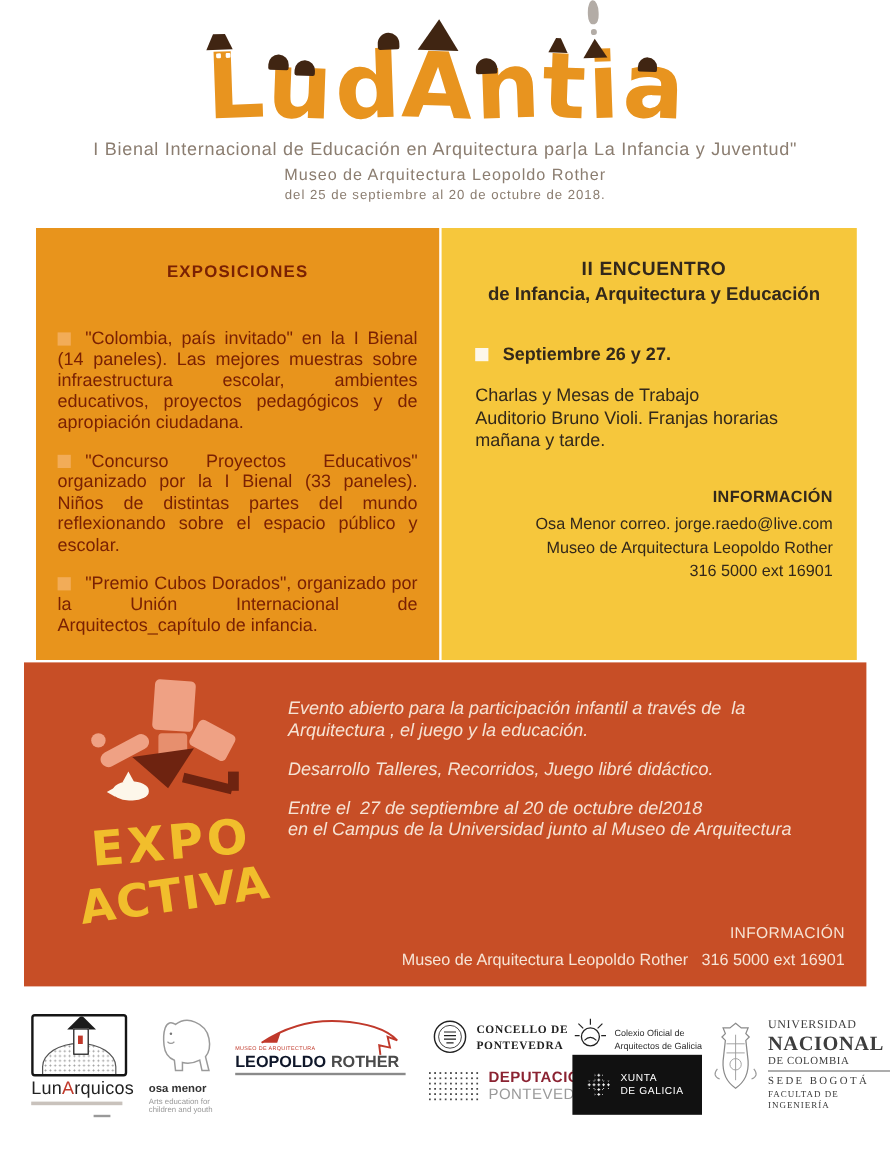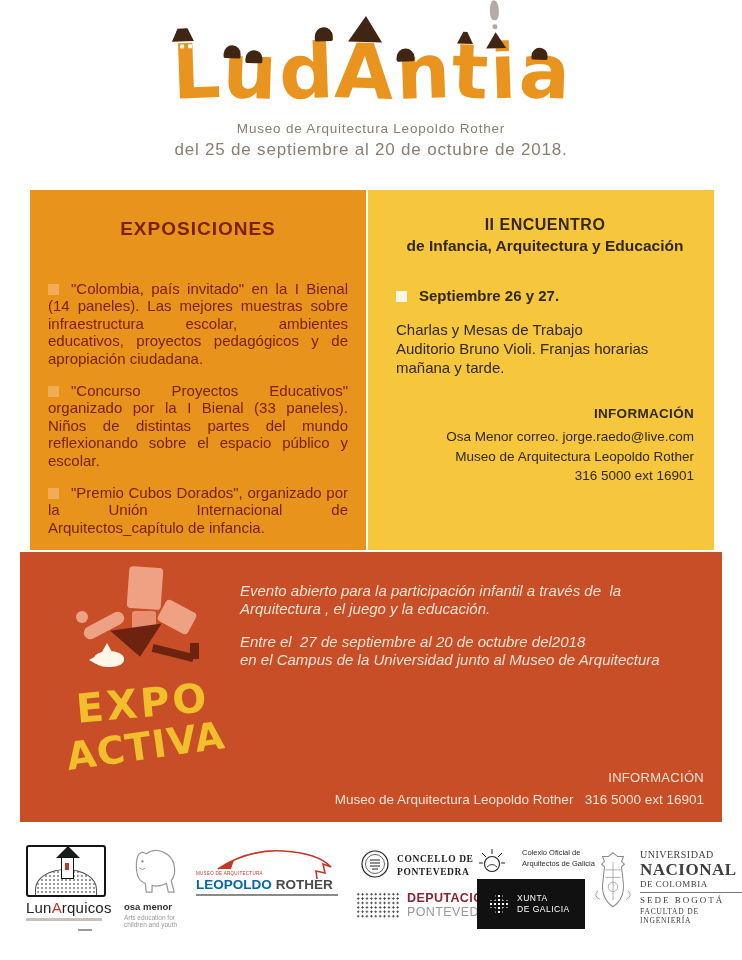--- a/index.html
+++ b/index.html
@@ -32,28 +32,28 @@
   .r-a    { top:22px; left:12px; width:16px; height:12px; }
   .smoke  { position:absolute; top:-26px; left:2px; width:9px; height:20px; background:#b3aca6;
             border-radius:50% 50% 40% 40%; }
   .smoke::after { content:""; position:absolute; left:2px; top:24px; width:5px; height:5px;
             background:#b3aca6; border-radius:50%; }
 
   
   .subtitle { position:absolute; top:116px; left:0; right:0; text-align:center; color:#8B7D70; }
   .subtitle .l1 { font-size:15px; letter-spacing:0.6px; }
   .subtitle .l2 { font-size:13.5px; letter-spacing:0.8px; margin-top:5px; }
-  .subtitle .l3 { font-size:17px; letter-spacing:0.8px; margin-top:4px; }
+  .subtitle .l3 { font-size:11px; letter-spacing:0.8px; margin-top:4px; }
 
   
   .columns { position:absolute; top:190px; left:30px; width:684px; height:360px; display:flex; gap:2px; }
   .col { height:100%; }
   .col-left  { width:336px; background:#E8941C; color:#7A2103; padding:28px 18px 0 18px; }
   .col-right { flex:1; background:#F6C73C; color:#33281B; padding:26px 20px 0 28px; }
-  .col-left h2 { font-size:19px; font-weight:bold; text-align:center; letter-spacing:1px; margin-bottom:40px; }
+  .col-left h2 { font-size:14px; font-weight:bold; text-align:center; letter-spacing:1px; margin-bottom:40px; }
   .col-right .h1 { font-size:16px; font-weight:bold; text-align:center; letter-spacing:0.5px; }
   .col-right .h2 { font-size:15.5px; font-weight:bold; text-align:center; margin-top:3px; }
   .item { font-size:15px; line-height:1.16; text-align:justify; margin-bottom:15px; }
   .mark { display:inline-block; width:11px; height:11px; background:#F2AC58; margin-right:12px;
           transform:translateY(1px); }
   .mark-white { background:#FDF7EA; }
   .pre { white-space:pre-wrap; }
   .venue { font-size:15px; line-height:1.2; margin-top:24px; text-indent:38px; }
   .enc-date { font-size:15px; font-weight:bold; margin-top:32px; }
   .enc-p { font-size:15px; line-height:1.25; margin-top:17px; }
@@ -108,34 +108,34 @@
   .lun-dash { margin:8px 0 0 52px; width:14px; height:2px; background:#999; }
 
   .osa { left:124px; top:4px; width:70px; }
   .osa-name { font-size:9.5px; font-weight:bold; color:#333; margin-top:2px; }
   .osa-tag { font-size:6.5px; color:#999; margin-top:2px; }
 
   .rother { left:196px; top:10px; width:142px; }
   .rother-arc { position:absolute; left:20px; top:-6px; }
   .rother-small { font-size:4.5px; color:#C0392B; letter-spacing:0.3px; margin-top:18px; }
   .rother-name { font-size:13.5px; font-weight:bold; margin-top:1px; }
-  .rother-name .red { color:#0369a1; }
+  .rother-name .red { color:#0f172a; }
   .rother-name .dark { color:#4a4a4a; margin-left:4px; }
   .rother-rule { width:142px; height:2px; background:#8a8a8a; margin-top:2px; }
 
   .concello { left:360px; top:6px; display:flex; align-items:flex-end; gap:7px; }
   .concello-txt { font-family:"Liberation Serif", serif; font-weight:bold; font-size:9.5px; color:#1e1e1e;
                   letter-spacing:0.6px; line-height:1.35; }
   .deput { left:356px; top:48px; display:flex; align-items:center; gap:7px; }
   .deput-dots { width:44px; height:27px;
                 background:radial-gradient(circle,#4a4a4a 0.9px,transparent 1.1px); background-size:4.4px 4.4px; }
   .deput-l1 { font-size:12.5px; font-weight:bold; color:#8B2332; letter-spacing:0.4px; }
   .deput-l2 { font-size:12.5px; color:#9a9a9a; letter-spacing:0.4px; }
 
-  .colexio { left:477px; top:4px; display:flex; align-items:flex-start; gap:15px; }
+  .colexio { left:477px; top:4px; display:flex; align-items:flex-end; gap:5px; }
   .colexio-txt { font-size:7.5px; color:#2c2c2c; line-height:1.5; }
   .xunta { left:477px; top:36px; width:108px; height:50px; background:#111; display:flex; align-items:center; gap:8px; padding-left:12px; }
   .xunta-cross { width:20px; height:20px;
                  background:radial-gradient(circle,#fff 0.9px,transparent 1.1px); background-size:4px 4px;
                  clip-path:polygon(33% 0,67% 0,67% 33%,100% 33%,100% 67%,67% 67%,67% 100%,33% 100%,33% 67%,0 67%,0 33%,33% 33%); }
   .xunta-txt { color:#fff; font-size:8.5px; line-height:1.35; letter-spacing:0.5px; }
 
   .unal { left:592px; top:6px; display:flex; gap:6px; }
   .unal-txt { font-family:"Liberation Serif", serif; color:#3d3d3d; width:104px; }
   .unal .u1 { font-size:10px; letter-spacing:0.5px; }
@@ -156,20 +156,21 @@
       <span class="lt">u<i class="roof cap r-u1"></i><i class="roof cap r-u2"></i></span>
       <span class="lt">d<i class="roof cap r-d"></i></span>
       <span class="lt">A<i class="roof tri r-A"></i></span>
       <span class="lt">n<i class="roof cap r-n"></i></span>
       <span class="lt">t<i class="roof flat r-t"></i></span>
       <span class="lt">i<i class="roof tri r-i"></i><i class="smoke"></i></span>
       <span class="lt">a<i class="roof cap r-a"></i></span>
     </div>
 
   <div class="subtitle">
+    <div class="l1">I Bienal Internacional de Educación en Arquitectura par|a La Infancia y Juventud"</div>
     <div class="l2">Museo de Arquitectura Leopoldo Rother</div>
     <div class="l3">del 25 de septiembre al 20 de octubre de 2018.</div>
   </div>
 
   <div class="columns">
     <section class="col col-left">
       <h2>EXPOSICIONES</h2>
       <div class="item">
         <span class="mark"></span><span>"Colombia, país invitado" en la I Bienal (14 paneles). Las mejores muestras sobre infraestructura escolar, ambientes educativos, proyectos pedagógicos y de apropiación ciudadana.</span>
       </div>
@@ -213,20 +214,21 @@
         <div class="f-leg"></div>
         <div class="f-foot"></div>
         <div class="f-crown"></div>
         <div class="f-bird"></div>
       </div>
       <div class="word w-expo">EXPO</div>
       <div class="word w-activa">ACTIVA</div>
     </div>
     <div class="band-text">
       <p class="pre">Evento abierto para la participación infantil a través de  la Arquitectura , el juego y la educación.</p>
+      <p class="pre">Desarrollo Talleres, Recorridos, Juego libré didáctico.</p>
       <p class="pre">Entre el  27 de septiembre al 20 de octubre del2018
 en el Campus de la Universidad junto al Museo de Arquitectura</p>
     </div>
     <div class="band-info">
       <div class="ih">INFORMACIÓN</div>
       <div class="pre">Museo de Arquitectura Leopoldo Rother   316 5000 ext 16901</div>
     </div>
   </div>
 
   <div class="footer">

